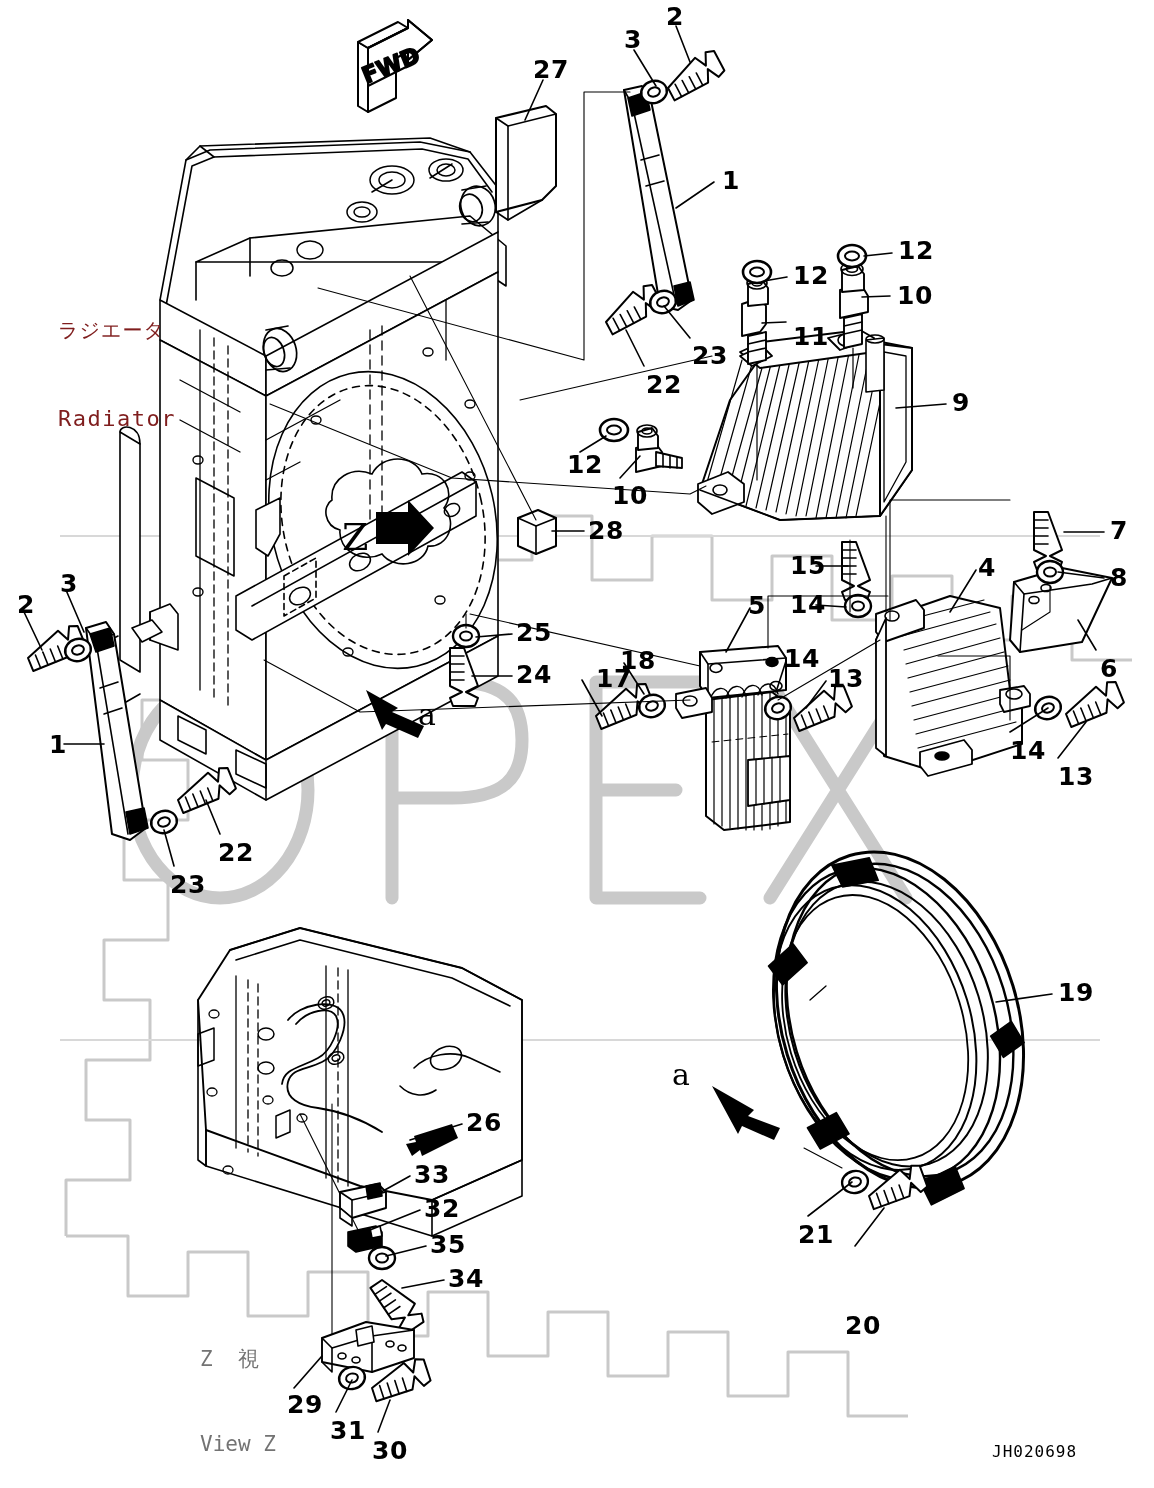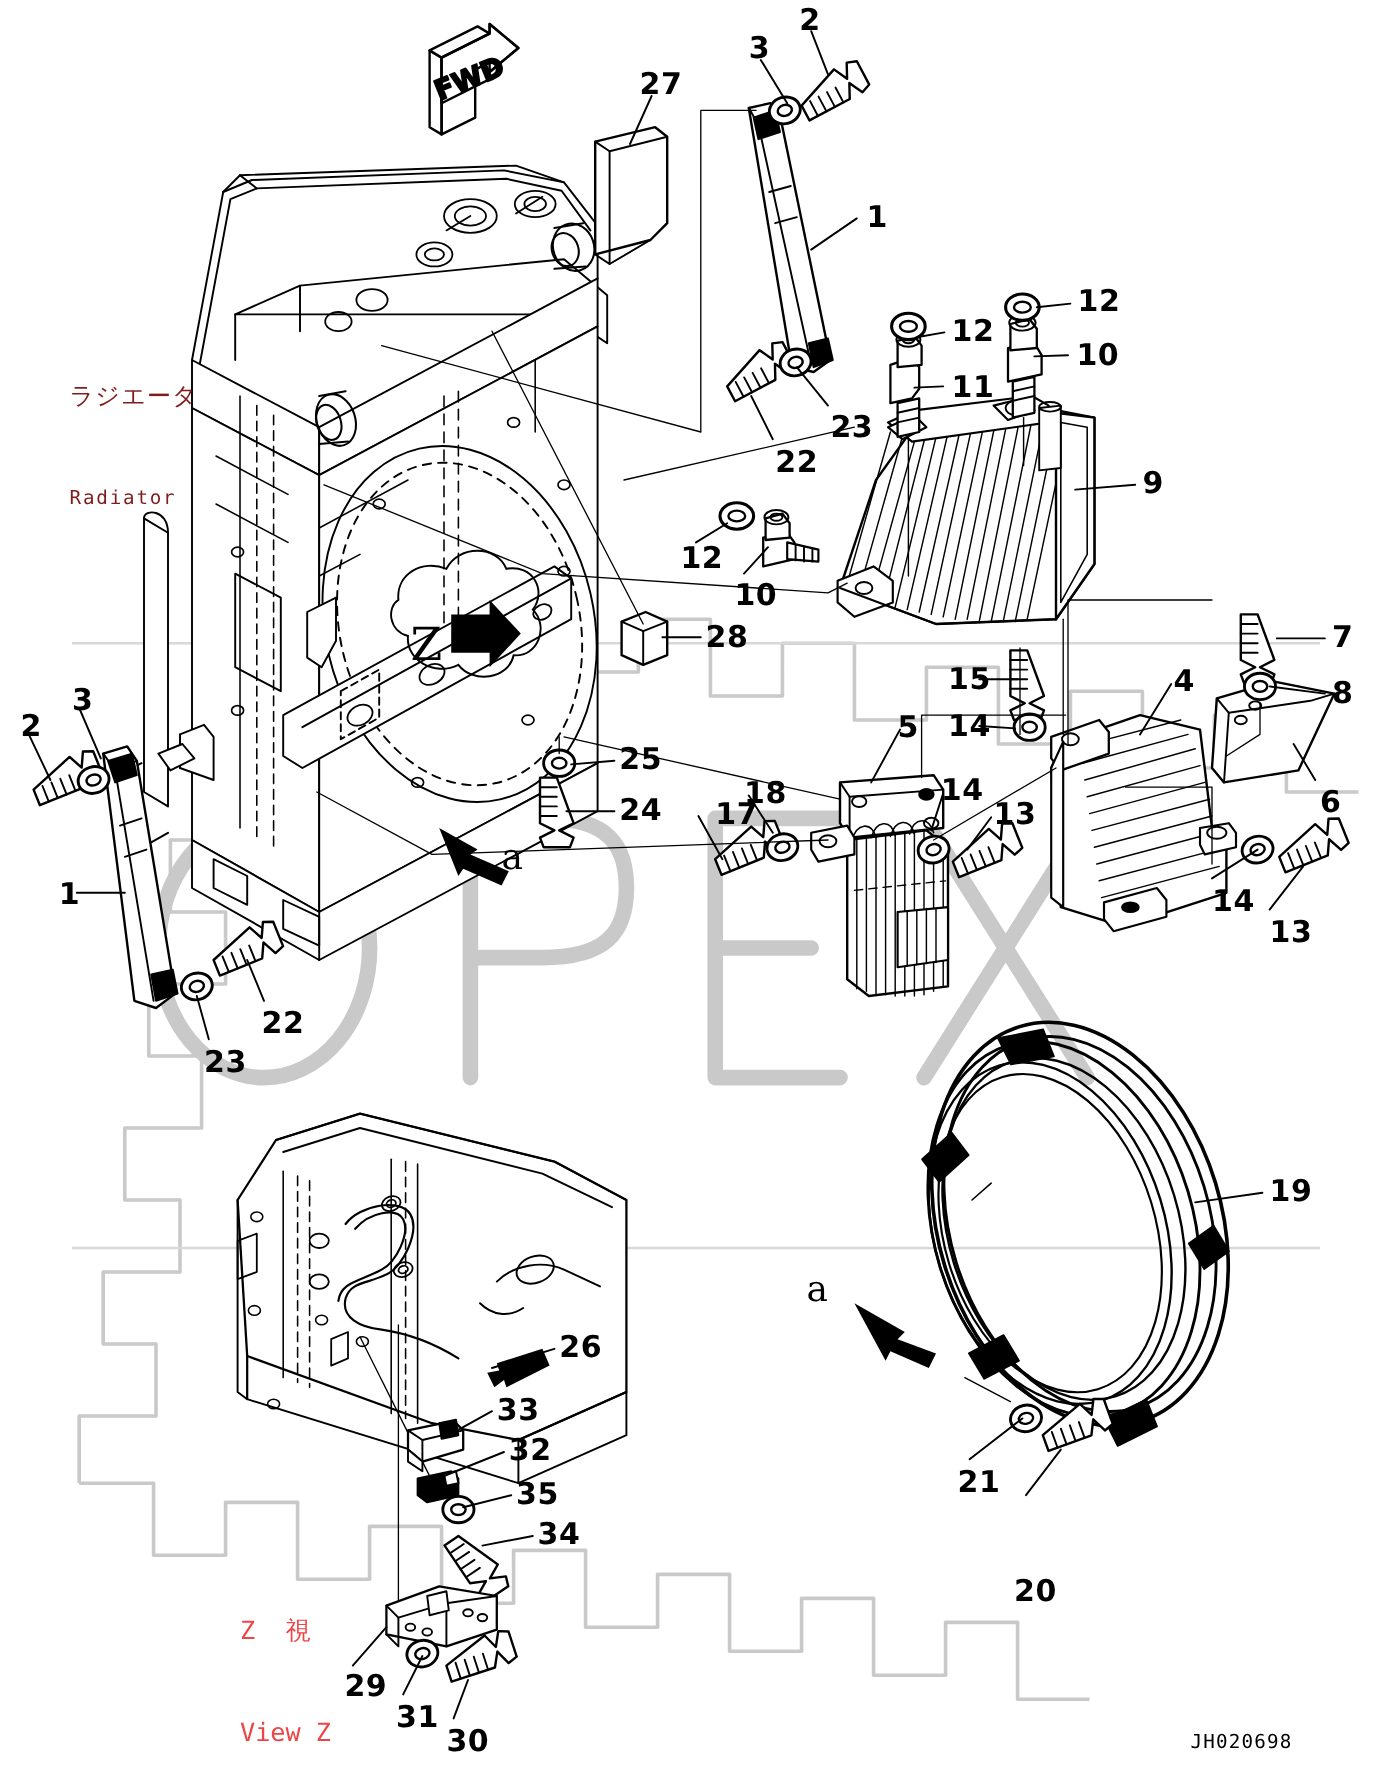--- a/index.html
+++ b/index.html
@@ -17,31 +17,31 @@
     position:absolute;
     font-family:"DejaVu Sans","Liberation Sans",sans-serif;
     font-size:25px;font-weight:700;color:#000;
     letter-spacing:0.5px;line-height:1;
     white-space:nowrap;
     user-select:none;
   }
   .viewlbl{
     position:absolute;
     font-family:"DejaVu Sans Mono","Liberation Mono",monospace;
-    font-size:21px;color:#ef4444;line-height:1.35;white-space:pre;
+    font-size:21px;color:#737373;line-height:1.35;white-space:pre;
   }
   .jpname{
     position:absolute;
     font-family:"DejaVu Sans","Liberation Sans",sans-serif;
     font-size:20px;color:#7f1d1d;line-height:1.45;white-space:pre;
     letter-spacing:1px;
   }
   .engname{
     font-family:"DejaVu Sans Mono","Liberation Mono",monospace;
-    font-size:16px;letter-spacing:1.5px;
+    font-size:22px;letter-spacing:1.5px;
   }
   .drawno{
     position:absolute;
     font-family:"DejaVu Sans Mono","Liberation Mono",monospace;
     font-size:16px;color:#000;letter-spacing:1px;white-space:nowrap;text-align:right;
   }
   .amark{
     position:absolute;
     font-family:"DejaVu Serif","Liberation Serif",serif;
     font-size:30px;color:#000;line-height:1;
@@ -704,21 +704,21 @@
       <polyline points="378,1432 390,1400" fill="none" stroke="#000000" stroke-width="1.6" stroke-linecap="round"></polyline>
     </svg>
 <div id="nums">
       <div class="num" style="left: 722px; top: 168px;">1</div>
       <div class="num" style="left: 666px; top: 4px;">2</div>
       <div class="num" style="left: 624px; top: 27px;">3</div>
       <div class="num" style="left: 533px; top: 57px;">27</div>
       <div class="num" style="left: 898px; top: 238px;">12</div>
       <div class="num" style="left: 793px; top: 263px;">12</div>
       <div class="num" style="left: 897px; top: 283px;">10</div>
-      <div class="num" style="left: 793px; top: 310px;">11</div>
+      <div class="num" style="left: 793px; top: 324px;">11</div>
       <div class="num" style="left: 952px; top: 390px;">9</div>
       <div class="num" style="left: 692px; top: 343px;">23</div>
       <div class="num" style="left: 646px; top: 372px;">22</div>
       <div class="num" style="left: 567px; top: 452px;">12</div>
       <div class="num" style="left: 612px; top: 483px;">10</div>
       <div class="num" style="left: 588px; top: 518px;">28</div>
       <div class="num" style="left: 1110px; top: 518px;">7</div>
       <div class="num" style="left: 1110px; top: 565px;">8</div>
       <div class="num" style="left: 790px; top: 553px;">15</div>
       <div class="num" style="left: 790px; top: 592px;">14</div>

